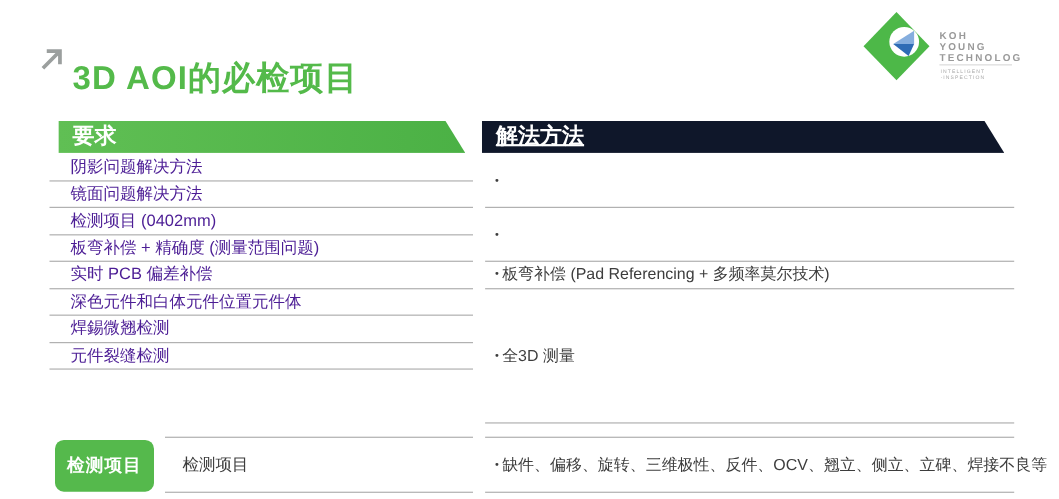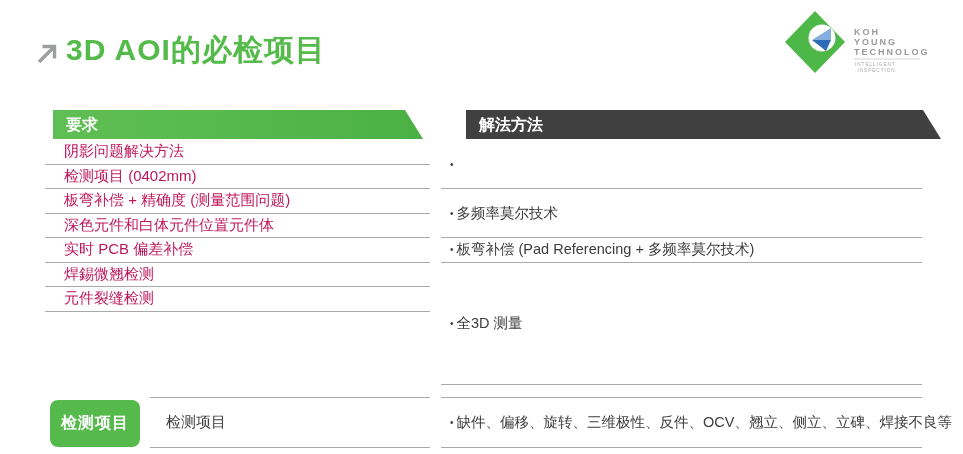--- a/index.html
+++ b/index.html
@@ -1,40 +1,40 @@
 <!DOCTYPE html>
 <html><head>
 <meta charset="utf-8">
 <style>
   html,body{margin:0;padding:0;background:#fff;}
   .slide{position:relative;width:963px;height:454px;background:#ffffff;overflow:hidden;
          font-family:"Liberation Sans","DejaVu Sans",sans-serif;}
 
   
   .title-arrow{position:absolute;left:34px;top:41px;width:26px;height:26px;}
-  .page-title{position:absolute;left:66px;top:30px;font-size:30px;font-weight:bold;
+  .page-title{position:absolute;left:66px;top:51px;font-size:30px;font-weight:bold;
               color:#54ba4a;letter-spacing:1px;white-space:nowrap;}
 
   
   .logo{position:absolute;left:778px;top:4px;width:150px;height:74px;}
 
   
   .banner{position:absolute;top:110px;height:29px;box-sizing:border-box;
-          color:#ffffff;font-weight:bold;font-size:16px;line-height:29px;padding-left:13px;
+          color:#ffffff;font-weight:bold;font-size:20px;line-height:29px;padding-left:13px;
           clip-path:polygon(0 0, calc(100% - 18px) 0, 100% 100%, 0 100%);white-space:nowrap;}
   .banner-left{left:53px;width:370px;background:linear-gradient(90deg,#60bf54,#4bb145);}
-  .banner-right{left:466px;width:475px;background:#404040;}
+  .banner-right{left:438px;width:475px;background:#0f172a;text-decoration:underline;}
 
   
   .col{position:absolute;top:140px;}
   .col-left{left:45px;width:385px;}
   .col-right{left:441px;width:481px;}
   .req-row{height:24.5px;box-sizing:border-box;border-bottom:1px solid #a9a9a9;
            display:flex;align-items:center;padding-left:19px;
-           font-size:15px;font-weight:500;color:#be185d;white-space:nowrap;}
+           font-size:15px;font-weight:500;color:#4c1d95;white-space:nowrap;}
   .sol-row{box-sizing:border-box;border-bottom:1px solid #a9a9a9;
            display:flex;align-items:center;padding-left:9px;
            font-size:14.5px;font-weight:500;color:#3d3d3d;white-space:nowrap;}
   .bullet{font-size:10px;margin-right:3px;color:#3d3d3d;}
 
   
   .badge{position:absolute;left:50px;top:400px;width:90px;height:47px;background:#55b94c;
          border-radius:8px;color:#fff;font-weight:bold;font-size:16px;
          display:flex;align-items:center;justify-content:center;letter-spacing:1px;}
   .bottom-left-cell{position:absolute;left:150px;top:397px;width:280px;height:51px;box-sizing:border-box;
@@ -78,46 +78,48 @@
   </div>
 
   <div class="banner banner-left">要求</div>
   <div class="banner banner-right">解法方法</div>
 
   <div class="col col-left">
     <div class="req-row">
         <span>阴影问题解决方法</span>
       </div>
       <div class="req-row">
+        <span>镜面问题解决方法</span>
+      </div>
+      <div class="req-row">
         <span>检测项目 (0402mm)</span>
       </div>
       <div class="req-row">
         <span>板弯补偿 + 精确度 (测量范围问题)</span>
       </div>
       <div class="req-row">
-        <span>深色元件和白体元件位置元件体</span>
+        <span>实时 PCB 偏差补偿</span>
       </div>
       <div class="req-row">
-        <span>实时 PCB 偏差补偿</span>
+        <span>深色元件和白体元件位置元件体</span>
       </div>
       <div class="req-row">
         <span>焊錫微翘检测</span>
       </div>
       <div class="req-row">
         <span>元件裂缝检测</span>
       </div>
   </div>
 
   <div class="col col-right">
     <div class="sol-row" style="height: 49px;">
         <span class="bullet">•</span>
       </div>
       <div class="sol-row" style="height: 49px;">
         <span class="bullet">•</span>
-        <span>多频率莫尔技术</span>
       </div>
       <div class="sol-row" style="height: 24.5px;">
         <span class="bullet">•</span>
         <span>板弯补偿 (Pad Referencing + 多频率莫尔技术)</span>
       </div>
       <div class="sol-row" style="height: 122.5px;">
         <span class="bullet">•</span>
         <span>全3D 测量</span>
       </div>
   </div>

